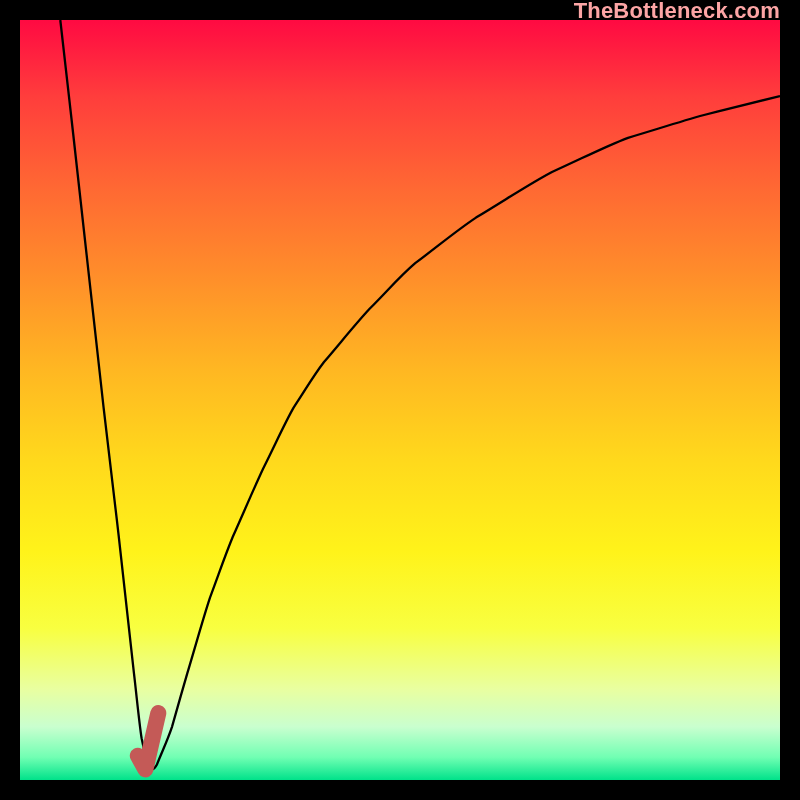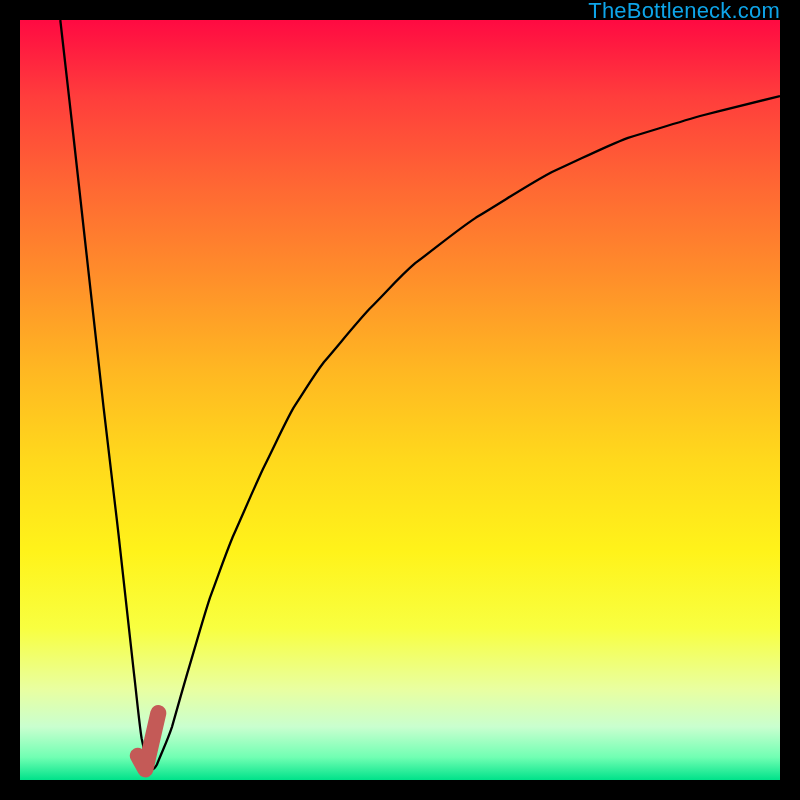--- a/index.html
+++ b/index.html
@@ -42,25 +42,25 @@
     position: absolute;
     left: 0;
     top: 0;
     width: 760px;
     height: 760px;
   }
   .watermark {
     position: absolute;
     top: 0;
     right: 20px;
-    color: #0ea5e9;
+    color: #fca5a5;
     font-size: 22px;
     line-height: 22px;
     letter-spacing: 0.2px;
-    font-weight: 400;
+    font-weight: 700;
   }
   .marker {
     stroke: #c45a57;
     stroke-width: 16;
     stroke-linecap: round;
     stroke-linejoin: round;
     fill: none;
   }
   .plot-line {
     stroke: #000;

